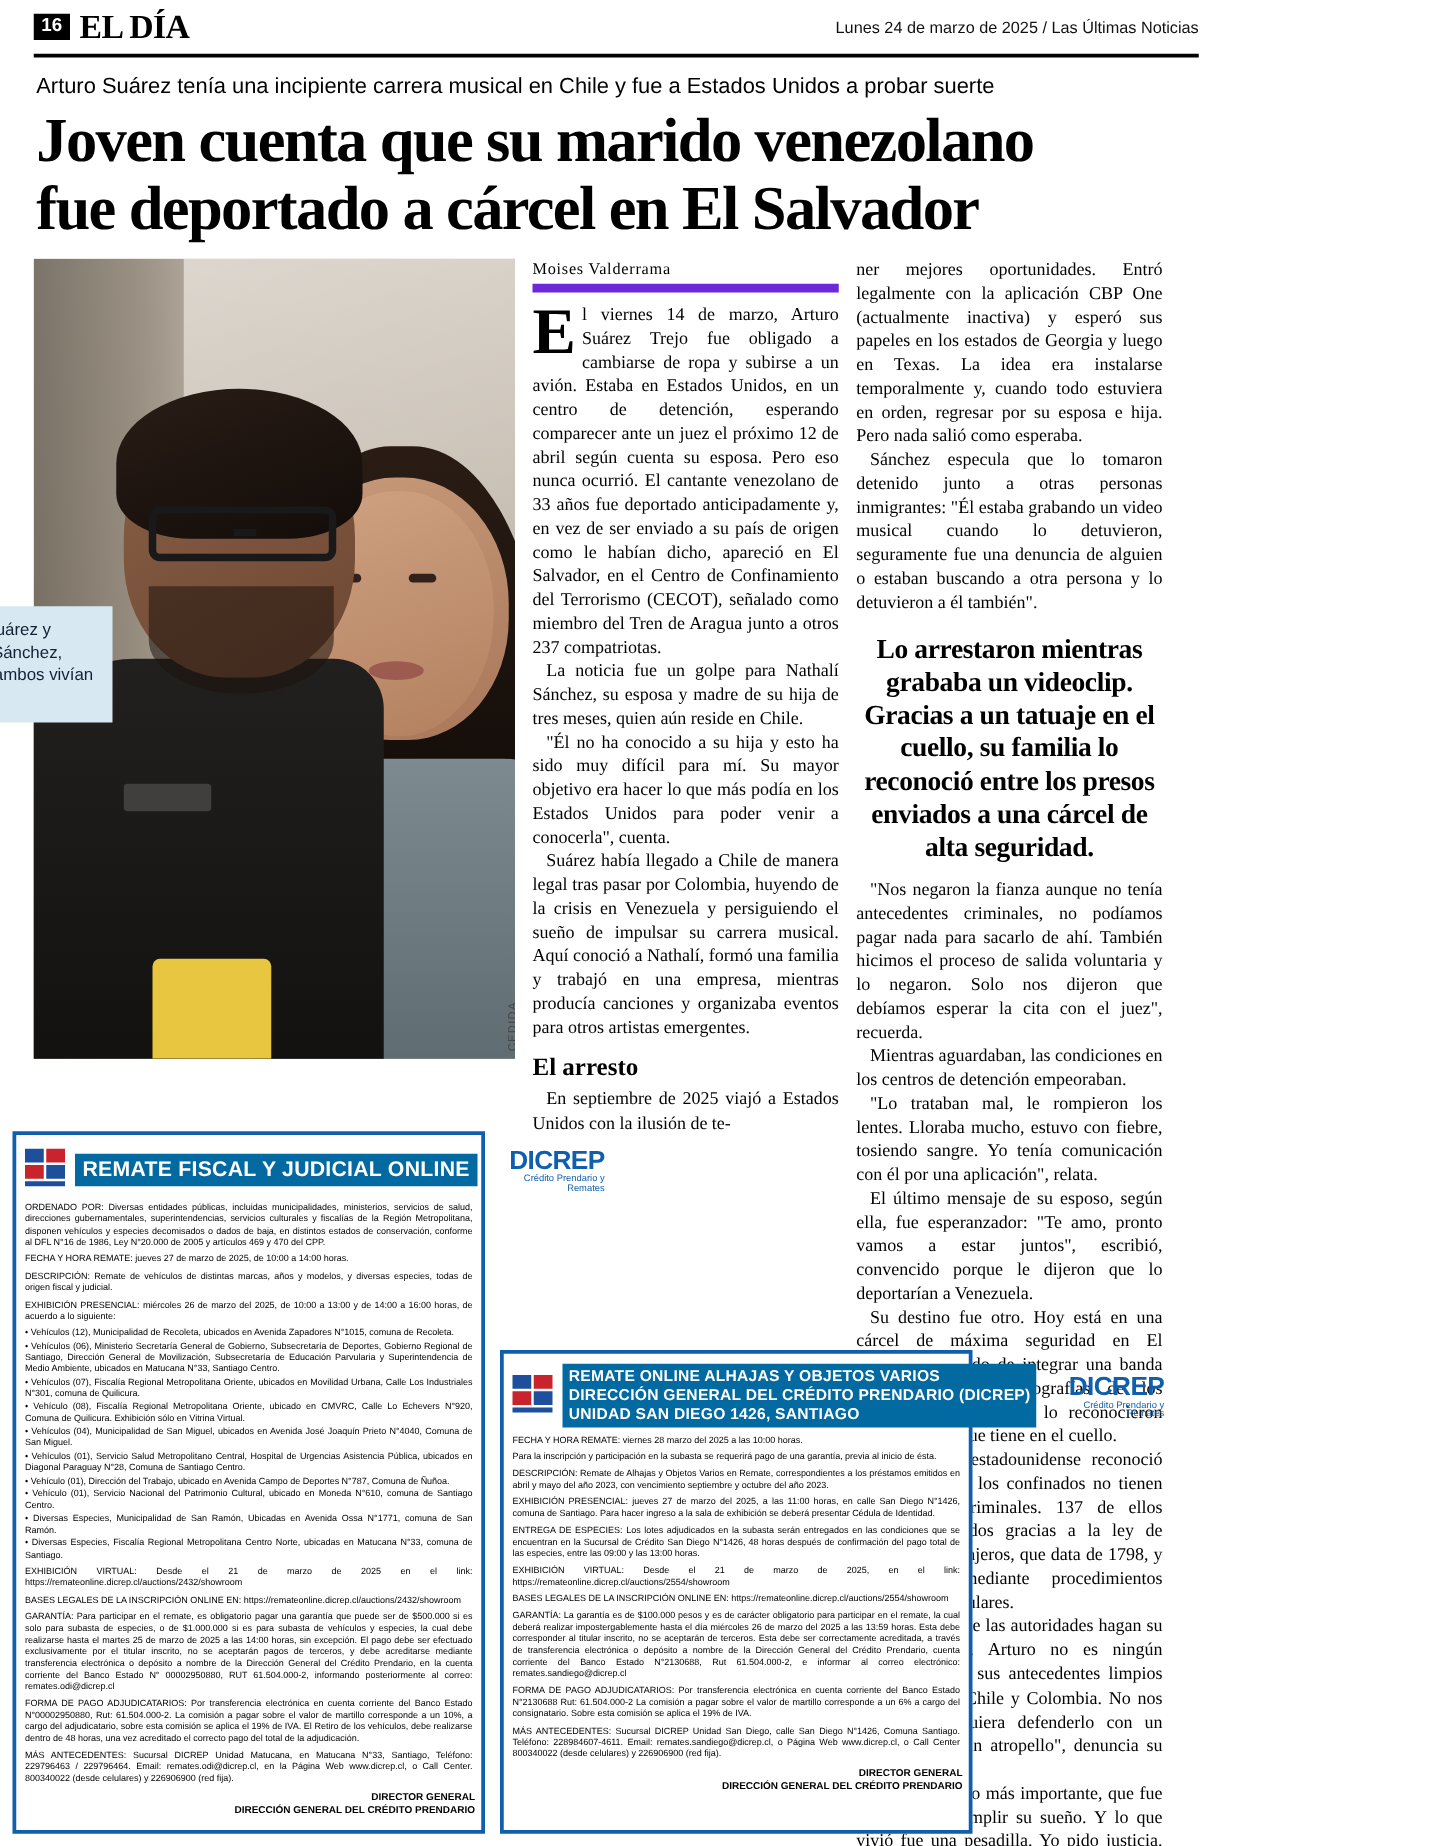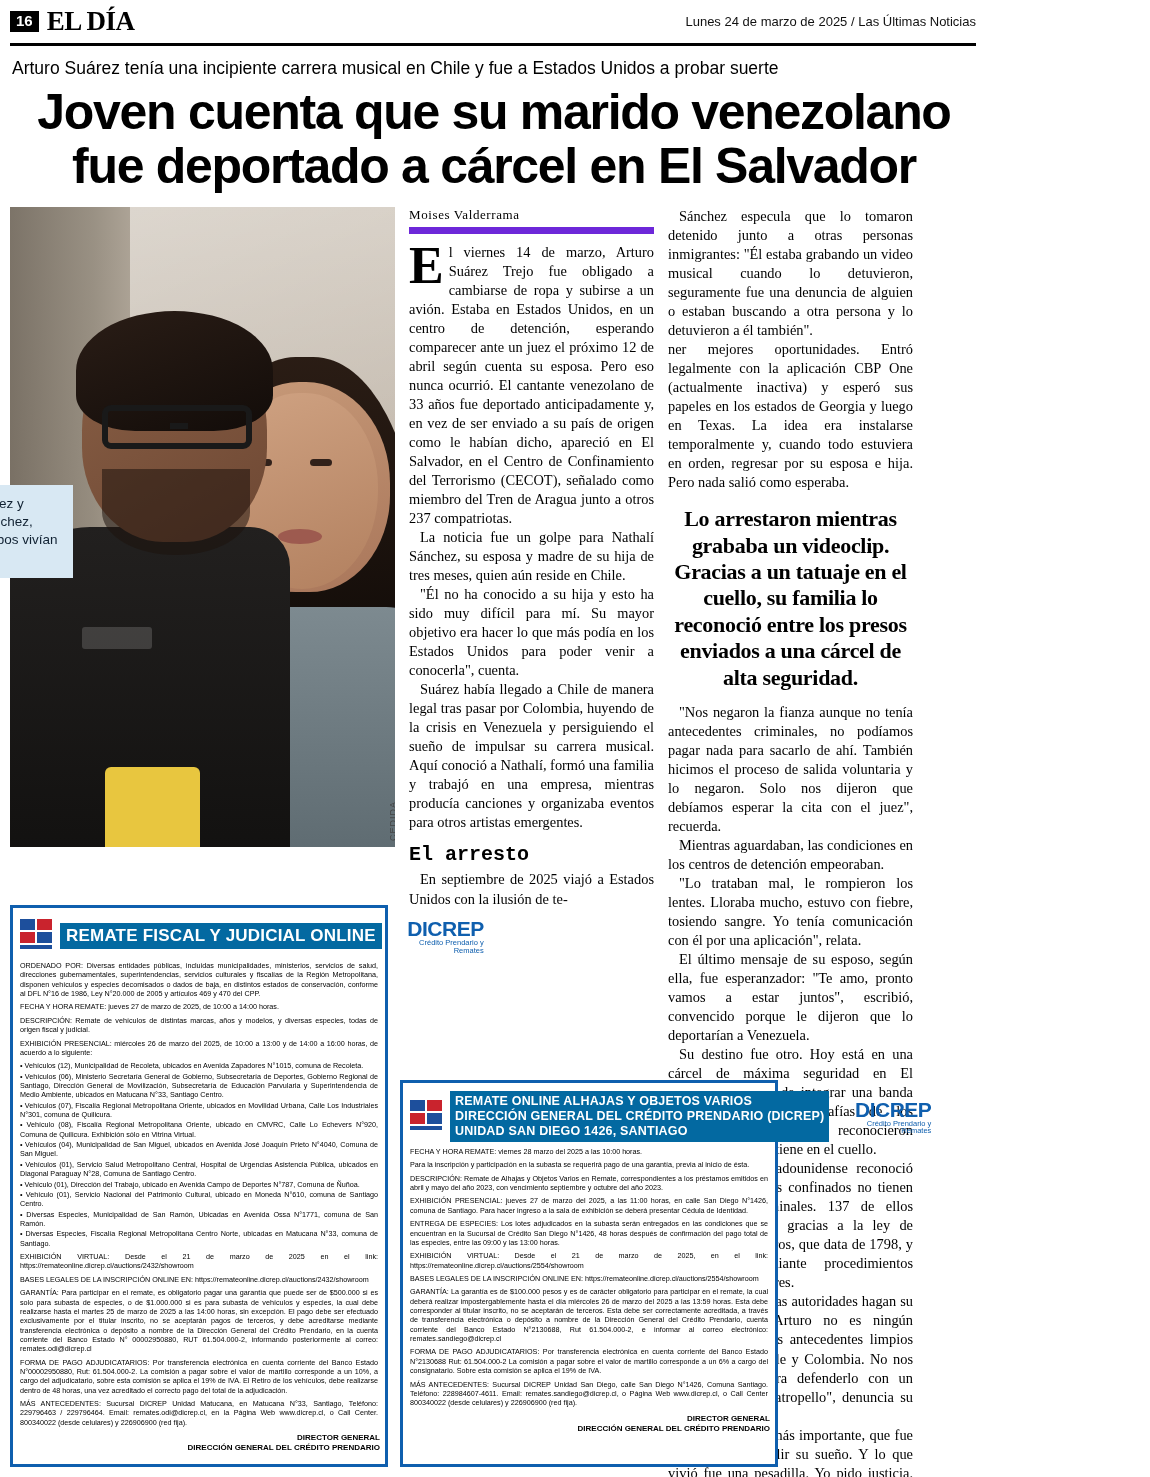--- a/index.html
+++ b/index.html
@@ -5,21 +5,21 @@
   * { box-sizing: border-box; }
   html, body { margin:0; padding:0; }
   body {
     width:1150px; height:1477px;
     background:#ffffff;
     font-family:"Liberation Sans", sans-serif;
     color:#000;
     position:relative;
     overflow:hidden;
   }
-  .page { position:relative; width:986px; height:1477px; padding:0 10px; }
+  .page { position:relative; width:986px; height:1477px; padding:0 27px; }
 
   
   .masthead {
     display:flex; align-items:center; justify-content:space-between;
     padding:6px 0 6px 0;
     border-bottom:3px solid #000;
   }
   .mast-left { display:flex; align-items:center; gap:8px; }
   .page-num {
     background:#000; color:#fff; font-weight:bold; font-size:15px;
@@ -30,27 +30,26 @@
     font-weight:bold; font-size:27px; letter-spacing:-0.5px;
   }
   .mast-right { font-size:13px; color:#111; }
   .mast-right .brand { font-weight:normal; }
 
   
   .kicker {
     font-size:17.5px; margin:12px 0 6px 2px; color:#000;
   }
   .headline {
-    font-family:Liberation Sans, sans-serif;
+    font-family:Liberation Serif, serif;
     font-weight:bold;
     font-size:50px;
     line-height:1.08;
     letter-spacing:-1.3px;
     margin:0 0 14px 2px;
-    text-align:center;
   }
   .headline .l2 { display:block; }
 
   
   .content { display:flex; gap:14px; align-items:flex-start; }
 
   
   .photo-col { width:385px; flex:0 0 385px; position:relative; }
   .photo {
     width:385px; height:640px;
@@ -154,21 +153,21 @@
     font-family:"Liberation Serif", serif;
     font-size:14.4px; line-height:1.32; text-align:justify;
     margin:0 0 0 0; text-indent:11px;
   }
   p.body.first { text-indent:0; }
   .dropcap::first-letter {
     float:left; font-size:52px; line-height:.82; font-weight:bold;
     padding:2px 5px 0 0; font-family:"Liberation Serif", serif;
   }
   .subhead {
-    font-family:Liberation Mono, monospace;
+    font-family:Liberation Serif, serif;
     font-weight:bold; font-size:20px; margin:11px 0 4px;
   }
   .pullquote {
     font-family:"Liberation Serif", serif;
     font-weight:bold; font-size:22px; line-height:1.2;
     text-align:center; margin:14px 0 12px; letter-spacing:-.3px;
   }
 
   
   .ads { position:absolute; left:10px; top:905px; width:1130px; }
@@ -257,22 +256,22 @@
       </div>
       <p class="body first dropcap">El viernes 14 de marzo, Arturo Suárez Trejo fue obligado a cambiarse de ropa y subirse a un avión. Estaba en Estados Unidos, en un centro de detención, esperando comparecer ante un juez el próximo 12 de abril según cuenta su esposa. Pero eso nunca ocurrió. El cantante venezolano de 33 años fue deportado anticipadamente y, en vez de ser enviado a su país de origen como le habían dicho, apareció en El Salvador, en el Centro de Confinamiento del Terrorismo (CECOT), señalado como miembro del Tren de Aragua junto a otros 237 compatriotas.</p>
       <p class="body">La noticia fue un golpe para Nathalí Sánchez, su esposa y madre de su hija de tres meses, quien aún reside en Chile.</p>
       <p class="body">"Él no ha conocido a su hija y esto ha sido muy difícil para mí. Su mayor objetivo era hacer lo que más podía en los Estados Unidos para poder venir a conocerla", cuenta.</p>
       <p class="body">Suárez había llegado a Chile de manera legal tras pasar por Colombia, huyendo de la crisis en Venezuela y persiguiendo el sueño de impulsar su carrera musical. Aquí conoció a Nathalí, formó una familia y trabajó en una empresa, mientras producía canciones y organizaba eventos para otros artistas emergentes.</p>
       <div class="subhead">El arresto</div>
       <p class="body">En septiembre de 2025 viajó a Estados Unidos con la ilusión de te-</p>
     </div>
 
     <div class="col-b">
+      <p class="body first">ner mejores oportunidades. Entró legalmente con la aplicación CBP One (actualmente inactiva) y esperó sus papeles en los estados de Georgia y luego en Texas. La idea era instalarse temporalmente y, cuando todo estuviera en orden, regresar por su esposa e hija. Pero nada salió como esperaba.</p>
       <p class="body">Sánchez especula que lo tomaron detenido junto a otras personas inmigrantes: "Él estaba grabando un video musical cuando lo detuvieron, seguramente fue una denuncia de alguien o estaban buscando a otra persona y lo detuvieron a él también".</p>
-      <p class="body first">ner mejores oportunidades. Entró legalmente con la aplicación CBP One (actualmente inactiva) y esperó sus papeles en los estados de Georgia y luego en Texas. La idea era instalarse temporalmente y, cuando todo estuviera en orden, regresar por su esposa e hija. Pero nada salió como esperaba.</p>
       <div class="pullquote">Lo arrestaron mientras grababa un videoclip. Gracias a un tatuaje en el cuello, su familia lo reconoció entre los presos enviados a una cárcel de alta seguridad.</div>
       <p class="body">"Nos negaron la fianza aunque no tenía antecedentes criminales, no podíamos pagar nada para sacarlo de ahí. También hicimos el proceso de salida voluntaria y lo negaron. Solo nos dijeron que debíamos esperar la cita con el juez", recuerda.</p>
       <p class="body">Mientras aguardaban, las condiciones en los centros de detención empeoraban.</p>
       <p class="body">"Lo trataban mal, le rompieron los lentes. Lloraba mucho, estuvo con fiebre, tosiendo sangre. Yo tenía comunicación con él por una aplicación", relata.</p>
       <p class="body">El último mensaje de su esposo, según ella, fue esperanzador: "Te amo, pronto vamos a estar juntos", escribió, convencido porque le dijeron que lo deportarían a Venezuela.</p>
       <p class="body">Su destino fue otro. Hoy está en una cárcel de máxima seguridad en El Salvador, acusado de integrar una banda criminal. Al ver fotografías de los internos, los familiares lo reconocieron por un tatuaje que tiene en el cuello.</p>
       <p class="body">El gobierno estadounidense reconoció que muchos de los confinados no tienen antecedentes criminales. 137 de ellos fueron deportados gracias a la ley de enemigos extranjeros, que data de 1798, y otros 101 mediante procedimientos migratorios regulares.</p>
       <p class="body">"Yo espero que las autoridades hagan su debido trabajo. Arturo no es ningún criminal. Tiene sus antecedentes limpios de Venezuela, Chile y Colombia. No nos dejaron ni siquiera defenderlo con un abogado. Fue un atropello", denuncia su esposa.</p>
       <p class="body">"Él sacrificó lo más importante, que fue su hija, por cumplir su sueño. Y lo que vivió fue una pesadilla. Yo pido justicia. Esto es ilegal, es un secuestro", afirma.</p>
     </div>

